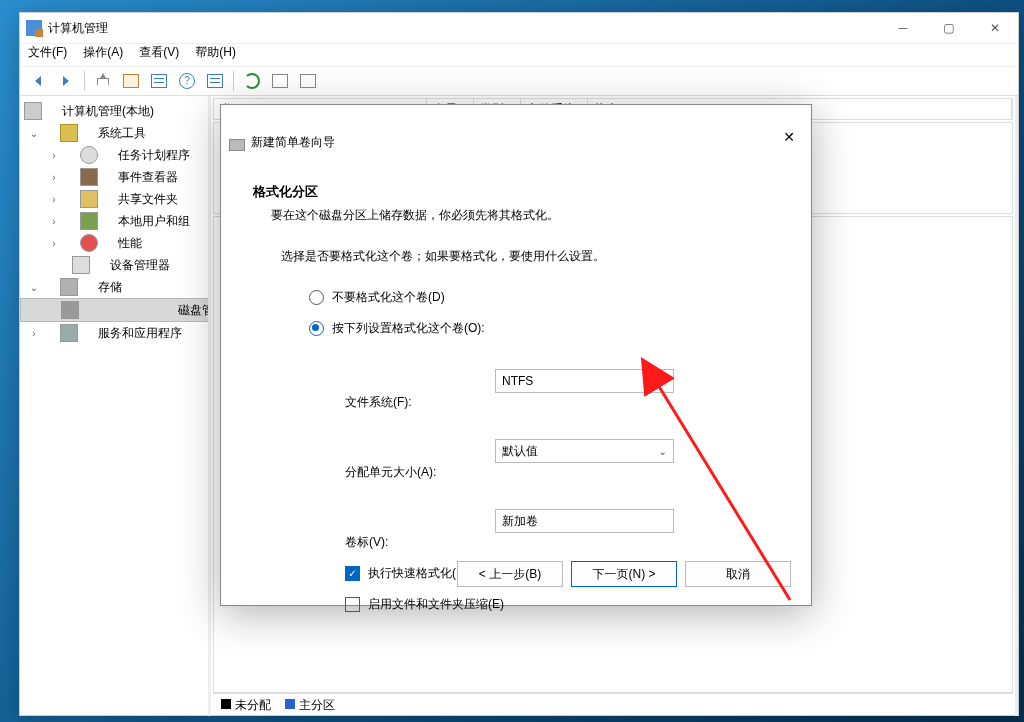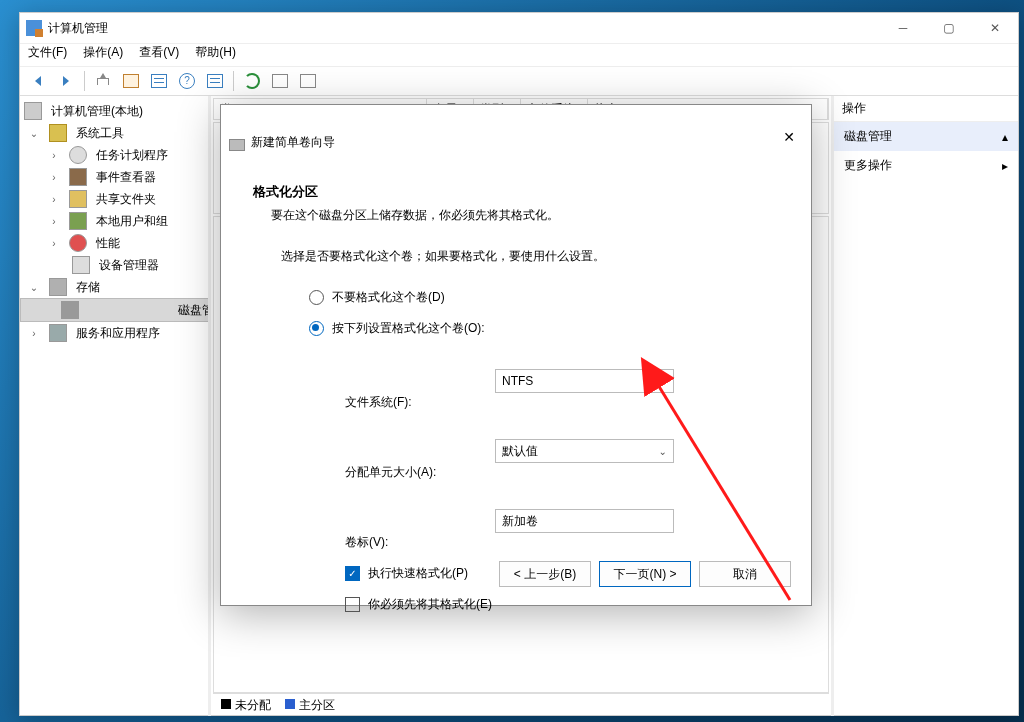--- a/index.html
+++ b/index.html
@@ -25,21 +25,21 @@
   .i-box{width:14px;height:12px;border:1px solid #888;}
   .i-box2{width:14px;height:12px;border:1px solid #c08030;background:#fff3e0;}
   .i-list{width:14px;height:12px;border:1px solid #3a7fc0;position:relative;}
   .i-list::before,.i-list::after{content:"";position:absolute;left:2px;right:2px;height:1px;background:#3a7fc0;}
   .i-list::before{top:3px}.i-list::after{top:7px}
   .i-help{width:14px;height:14px;border-radius:50%;border:1px solid #3a7fc0;color:#3a7fc0;font-size:10px;line-height:14px;text-align:center;}
   .i-refresh{width:12px;height:12px;border:2px solid #2a8f3a;border-left-color:transparent;border-radius:50%;}
 
   .body3{display:flex;height:calc(100% - 82px);}
   .tree{width:188px;border-right:3px solid #eee;overflow:auto;padding:4px 0;}
-  .tree-item{display:flex;align-items:center;gap:9px;padding:2px 4px;white-space:nowrap;}
+  .tree-item{display:flex;align-items:center;gap:20px;padding:2px 4px;white-space:nowrap;}
   .tree-item.sel{background:#d8d8d8;}
   .tw{width:12px;display:inline-flex;justify-content:center;color:#666;font-size:10px;}
   .ticon{width:16px;height:16px;background:#ccc;border:1px solid #999;flex-shrink:0;}
   .ticon.sys{background:#d9c050;border-color:#b09020;}
   .ticon.sched{background:#ddd;border-radius:50%;}
   .ticon.ev{background:#8a6a4a;}
   .ticon.share{background:#e0c060;}
   .ticon.user{background:#7aa050;}
   .ticon.perf{background:#e05050;border-radius:50%;font-size:9px;line-height:14px;text-align:center;color:#fff;}
   .ticon.dev{background:#ddd;}
@@ -80,21 +80,21 @@
   .radio.on{border-color:#0067c0;}
   .radio.on::after{content:"";position:absolute;left:2px;top:2px;width:7px;height:7px;border-radius:50%;background:#0067c0;}
   .form-row{display:flex;align-items:center;margin:10px 0 10px 92px;}
   .form-row label{width:150px;font-size:12px;margin-top:43px;}
   .sel,.inp{width:165px;height:22px;border:1px solid #bbb;padding:0 6px;font-size:12px;display:flex;align-items:center;justify-content:space-between;background:#fff;}
   .chev{font-size:10px;color:#555;}
   .chk-row{display:flex;align-items:center;gap:8px;margin:14px 0 8px 92px;font-size:12px;}
   .chk{width:13px;height:13px;border:1px solid #555;display:flex;align-items:center;justify-content:center;font-size:10px;color:#fff;}
   .chk.on{background:#0067c0;border-color:#0067c0;}
   .dlg-btns{position:absolute;right:20px;bottom:18px;display:flex;gap:8px;}
-  .btn{min-width:82px;height:24px;border:1px solid #bbb;background:#fdfdfd;font-size:12px;display:flex;align-items:center;justify-content:center;padding:0 4px;}
+  .btn{min-width:82px;height:24px;border:1px solid #bbb;background:#fdfdfd;font-size:12px;display:flex;align-items:center;justify-content:center;padding:0 11px;}
   .btn.primary{border-color:#0067c0;}
   
   .arrow-svg{position:absolute;left:0;top:0;pointer-events:none;z-index:20;}
 </style>
 </head>
 <body>
 
 <div class="desktop">
 
   <div class="appwin">
@@ -241,31 +241,20 @@
               <span>联机</span>
             </div>
           </div>
         </div>
         <div class="legend">
           <span><span class="lg-box lg-un"></span><span>未分配</span></span>
           <span><span class="lg-box lg-pr"></span><span>主分区</span></span>
         </div>
       </div>
 
-      <div class="actions">
-        <div class="act-hdr">操作</div>
-        <div class="act-item cat">
-          <span>磁盘管理</span>
-          <span>▴</span>
-        </div>
-        <div class="act-item">
-          <span>更多操作</span>
-          <span>▸</span>
-        </div>
-      </div>
     </div>
   </div>
 
   <div class="dialog">
     <div class="dlg-title">
       <span class="disk-icon"></span>
       <span class="t">新建简单卷向导</span>
       <span class="dlg-close">✕</span>
     </div>
     <div class="dlg-body">
@@ -302,21 +291,21 @@
           <span>新加卷</span>
         </div>
       </div>
 
       <div class="chk-row">
         <span class="chk on">✓</span>
         <span>执行快速格式化(P)</span>
       </div>
       <div class="chk-row">
         <span class="chk"></span>
-        <span>你必须先将其格式化(E)</span>
+        <span>启用文件和文件夹压缩(E)</span>
       </div>
     </div>
     <div class="dlg-btns">
       <div class="btn">
           <span>&lt; 上一步(B)</span>
         </div>
       <div class="btn primary">
           <span>下一页(N) &gt;</span>
         </div>
       <div class="btn">

